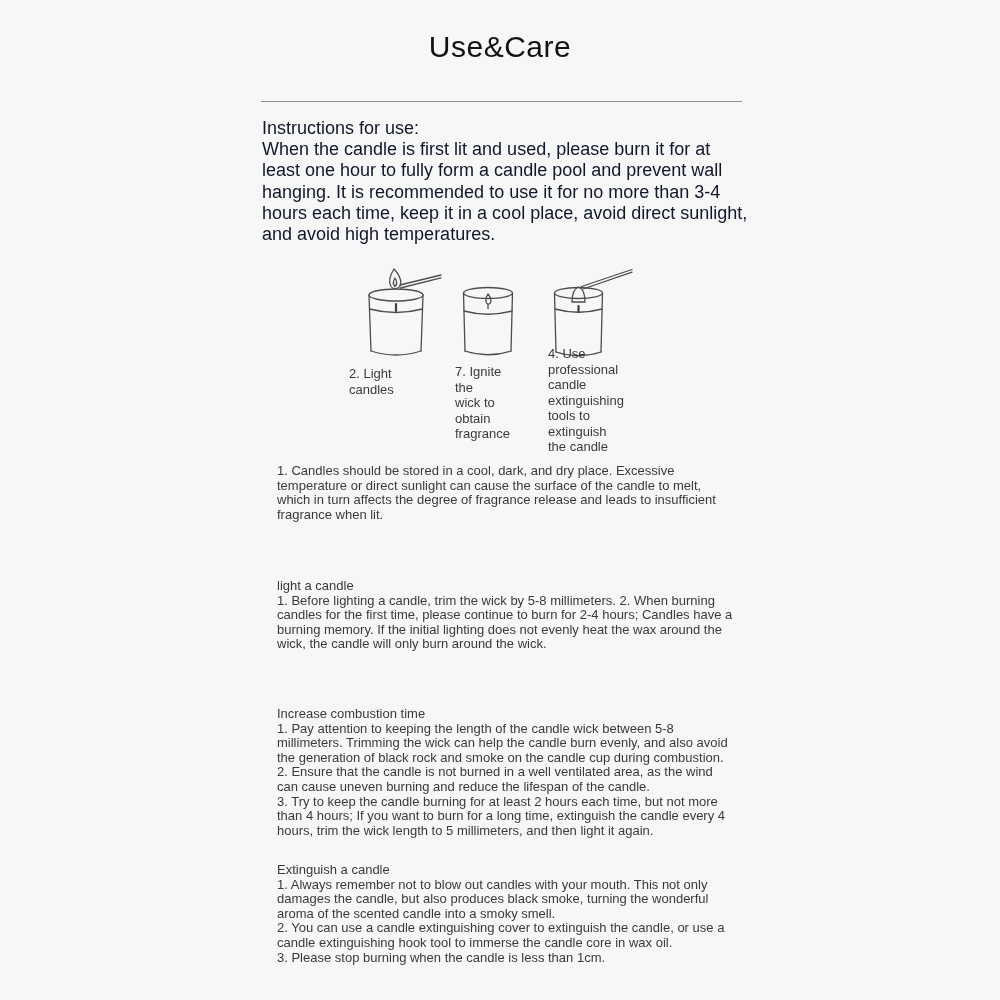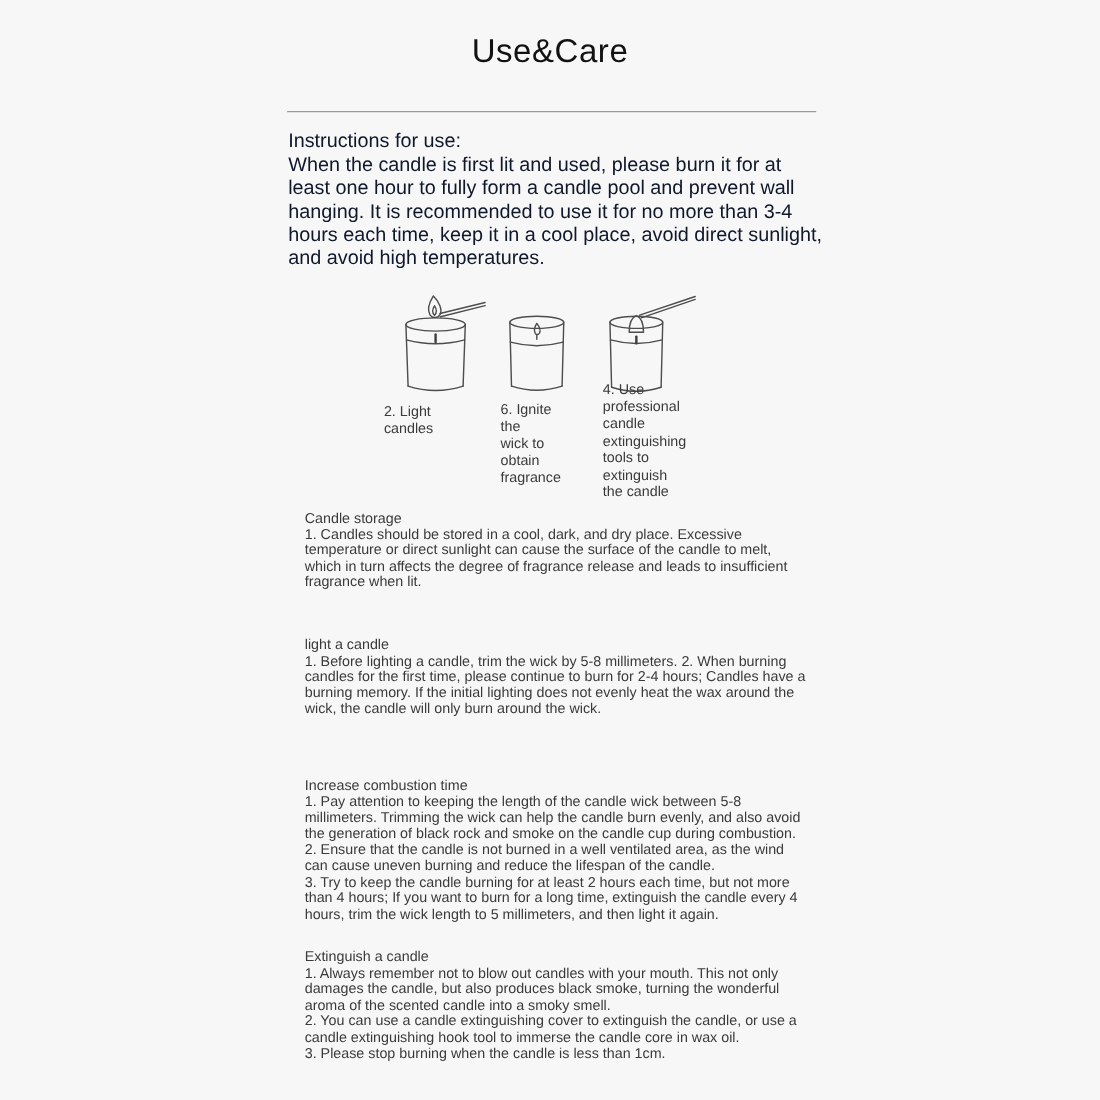--- a/index.html
+++ b/index.html
@@ -144,31 +144,30 @@
         <line class="sketch-thick" x1="33.5" y1="44" x2="33.5" y2="50"></line>
 
         <path class="sketch" d="M27,40 C27,31 29.5,26.5 33.5,25 C37.5,26.5 40,31 40,40 Z"></path>
 
         <line class="sketch" x1="36.5" y1="24.5" x2="87" y2="7.5"></line>
         <line class="sketch" x1="38" y1="27" x2="87" y2="10.2"></line>
       </svg>
     </div>
 
     <div class="caption" id="caption-1">2. Light candles</div>
-    <div class="caption" id="caption-2">6. Ignite the
+    <div class="caption" id="caption-2">7. Ignite the
 wick to obtain
 fragrance</div>
     <div class="caption" id="caption-3">4. Use professional
 candle extinguishing
 tools to extinguish
 the candle</div>
   </div>
 
   <div class="section" id="section-storage">
-    <div class="section-title">Candle storage</div>
     <div class="section-body">1. Candles should be stored in a cool, dark, and dry place. Excessive temperature or direct sunlight can cause the surface of the candle to melt, which in turn affects the degree of fragrance release and leads to insufficient fragrance when lit.</div>
   </div>
 
   <div class="section" id="section-light">
     <div class="section-title">light a candle</div>
     <div class="section-body">1. Before lighting a candle, trim the wick by 5-8 millimeters. 2. When burning candles for the first time, please continue to burn for 2-4 hours; Candles have a burning memory. If the initial lighting does not evenly heat the wax around the wick, the candle will only burn around the wick.</div>
   </div>
 
   <div class="section" id="section-combustion">
     <div class="section-title">Increase combustion time</div>

